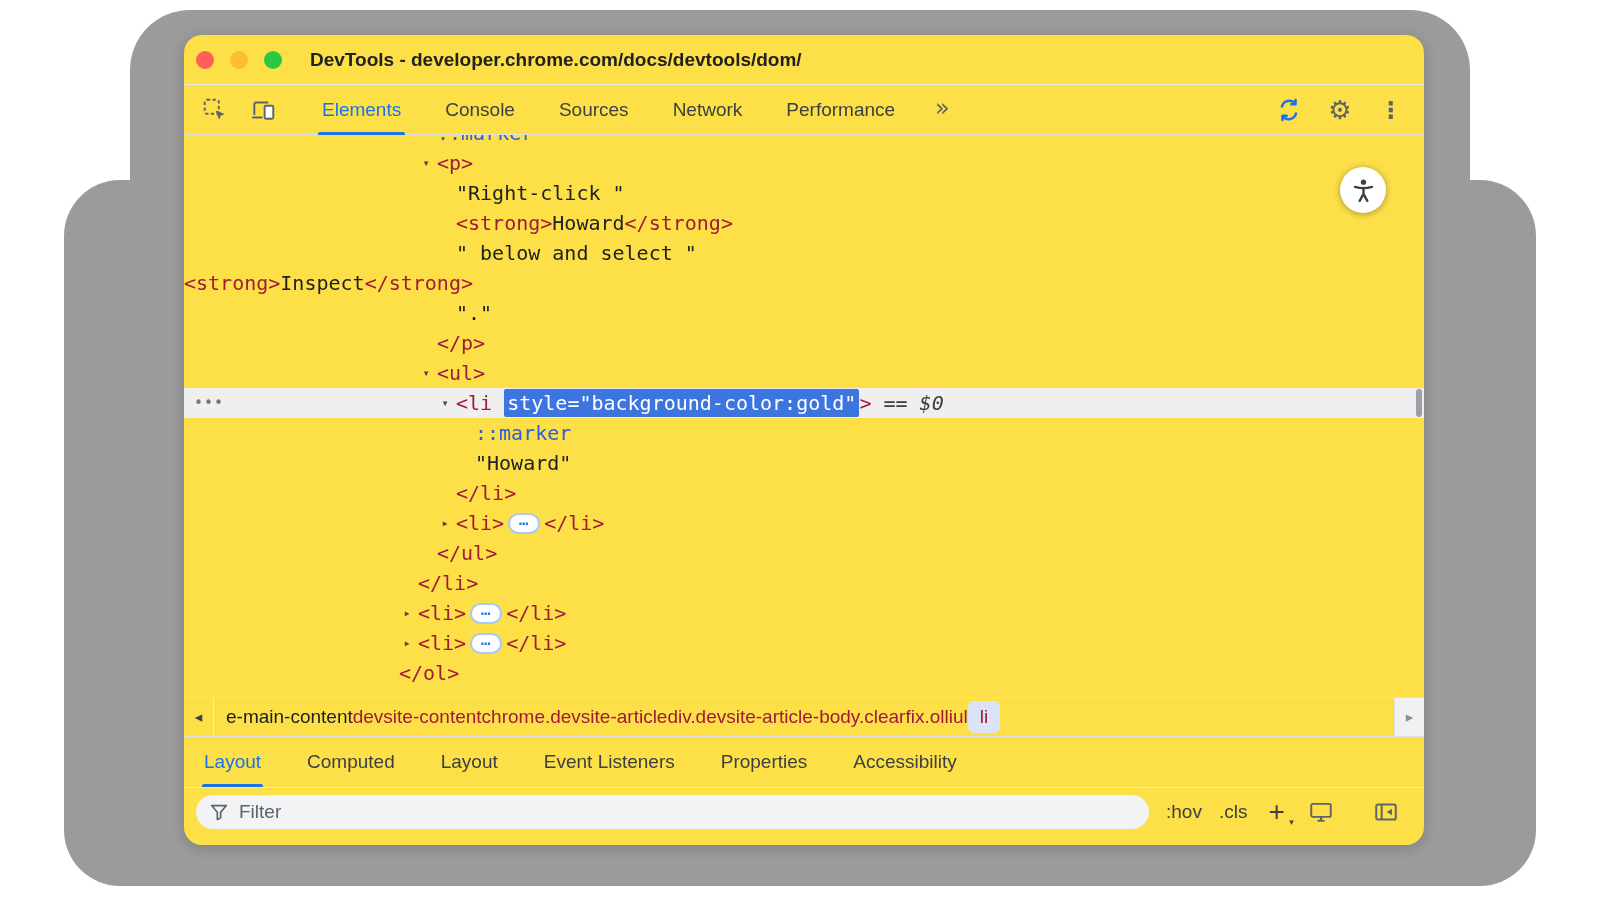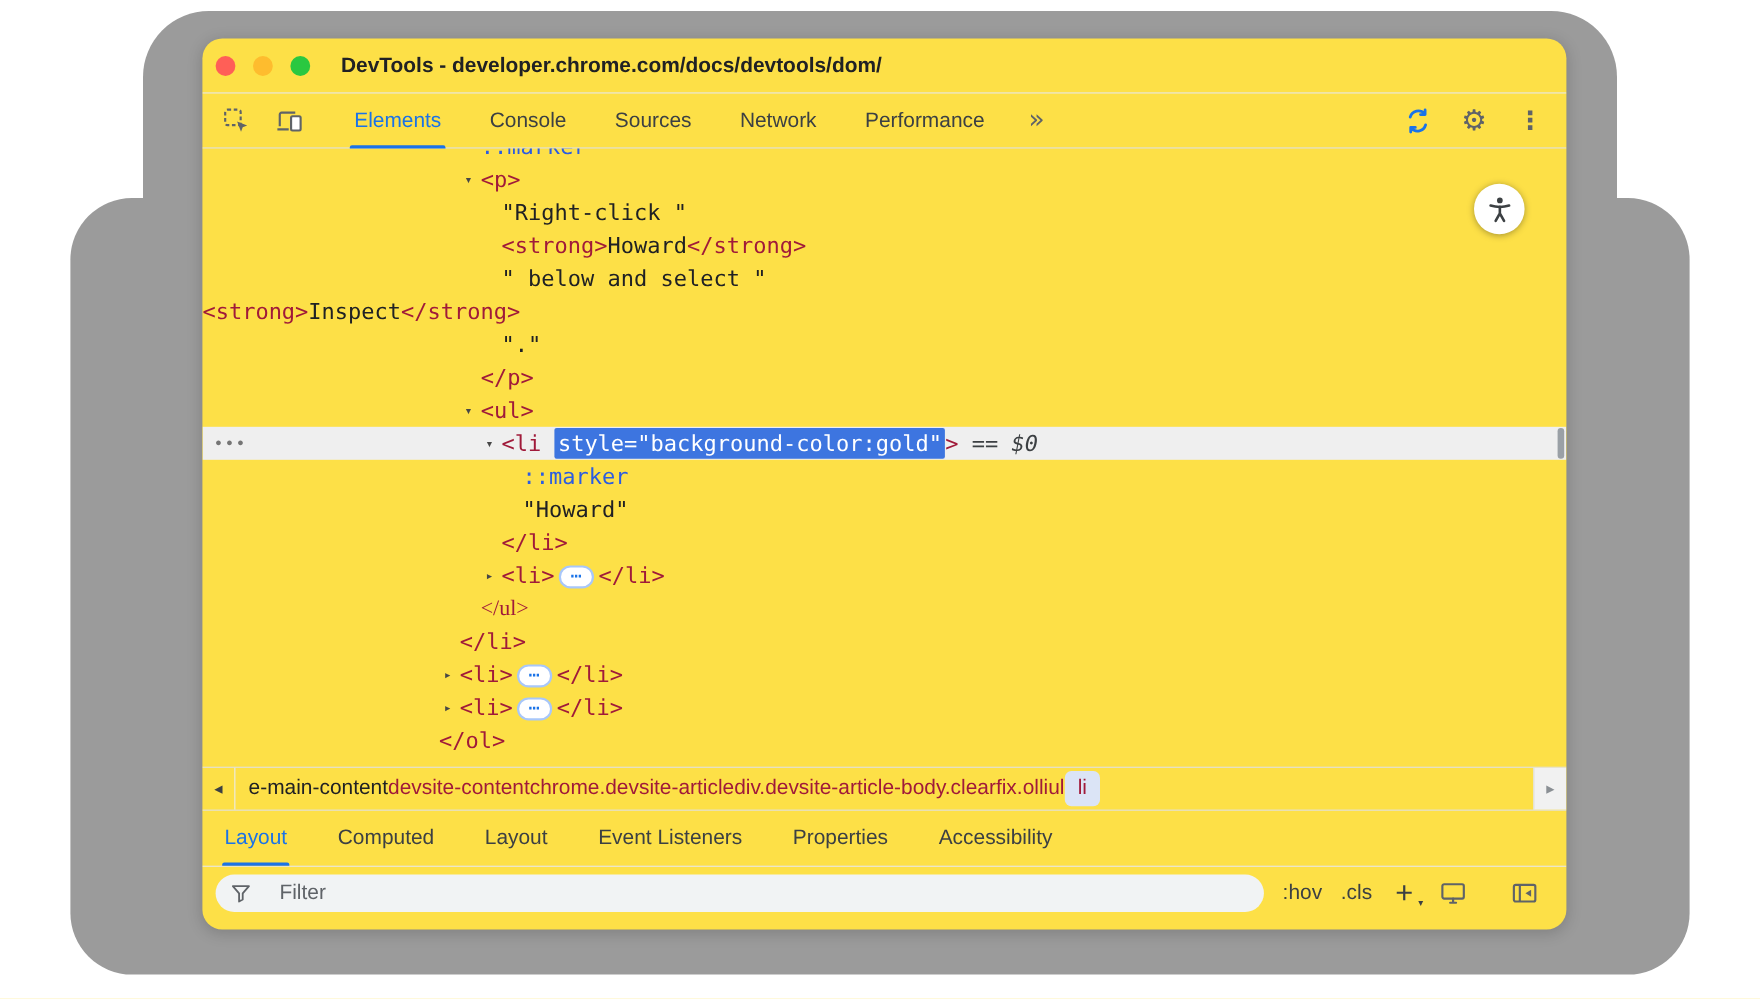--- a/index.html
+++ b/index.html
@@ -75,21 +75,21 @@
   .crumb{color:var(--tag);flex:0 0 auto;}
   .crumb.muted{color:var(--text);}
   .crumb.selected{background:#dbe4f6;padding:5px 12px;border-radius:6px;}
   
   .panel-tabs{height:50px;flex:0 0 auto;display:flex;align-items:stretch;padding:0 18px;}
   .ptab{position:relative;display:flex;align-items:center;padding:0 2px;margin-right:42px;font-size:19px;color:#3c4043;}
   .ptab.active{color:var(--accent);}
   .ptab.active::after{content:"";position:absolute;left:0;right:0;bottom:0;height:3px;background:var(--accent);border-radius:2px 2px 0 0;}
   
   .filterbar{height:48px;flex:0 0 auto;border-top:1px solid #e8e8e8;display:flex;align-items:center;padding:0 20px 0 12px;gap:17px;}
-  .filter-pill{width:953px;height:34px;background:#f1f3f4;border-radius:17px;display:flex;align-items:center;padding:0 12px;gap:24px;flex:0 0 auto;}
+  .filter-pill{width:953px;height:34px;background:#f1f3f4;border-radius:17px;display:flex;align-items:center;padding:0 12px;gap:9px;flex:0 0 auto;}
   .filter-pill input{flex:1;border:none;background:transparent;outline:none;font-size:19px;color:var(--text);font-family:"Liberation Sans",sans-serif;}
   .filter-pill input::placeholder{color:#5f6368;opacity:1;}
   .fbtn{font-size:19px;color:#3c4043;flex:0 0 auto;}
   .plus-btn{position:relative;font-size:28px;line-height:1;color:#3c4043;flex:0 0 auto;margin:0 4px;}
   .plus-caret{position:absolute;right:-9px;bottom:-1px;font-size:9px;color:#3c4043;font-family:"DejaVu Sans",sans-serif;}
 </style>
 </head>
 <body>
 
 <div class="backdrop-top"></div>
@@ -148,21 +148,21 @@
       <div class="dom-line" style="padding-left: 272px;"><span class="tk-plain">" below and select "</span></div>
       <div class="dom-line" style=""><span class="tk-tag">&lt;strong&gt;</span><span class="tk-plain">Inspect</span><span class="tk-tag">&lt;/strong&gt;</span></div>
       <div class="dom-line" style="padding-left: 272px;"><span class="tk-plain">"."</span></div>
       <div class="dom-line" style="padding-left: 253px;"><span class="tk-tag">&lt;/p&gt;</span></div>
       <div class="dom-line" style="padding-left: 253px;"><span class="arrow" style="left: 232px;">▾</span><span class="tk-tag">&lt;ul&gt;</span></div>
       <div class="dom-line selected" style="padding-left: 272px;"><span class="gutter">•••</span><span class="arrow" style="left: 251px;">▾</span><span class="tk-tag">&lt;li</span><span class="tk-plain"> </span><span class="tk-attrsel">style="background-color:gold"</span><span class="tk-tag">&gt;</span><span class="tk-eq"> == </span><span class="tk-dollar">$0</span></div>
       <div class="dom-line" style="padding-left: 291px;"><span class="tk-pseudo">::marker</span></div>
       <div class="dom-line" style="padding-left: 291px;"><span class="tk-plain">"Howard"</span></div>
       <div class="dom-line" style="padding-left: 272px;"><span class="tk-tag">&lt;/li&gt;</span></div>
       <div class="dom-line" style="padding-left: 272px;"><span class="arrow" style="left: 251px;">▸</span><span class="tk-tag">&lt;li&gt;</span><span class="tk-ellipsis">⋯</span><span class="tk-tag">&lt;/li&gt;</span></div>
-      <div class="dom-line" style="padding-left: 253px; font-family: Liberation Serif, serif;"><span class="tk-tag">&lt;/ul&gt;</span></div>
+      <div class="dom-line" style="padding-left: 253px;"><span class="tk-tag">&lt;/ul&gt;</span></div>
       <div class="dom-line" style="padding-left: 234px;"><span class="tk-tag">&lt;/li&gt;</span></div>
       <div class="dom-line" style="padding-left: 234px;"><span class="arrow" style="left: 213px;">▸</span><span class="tk-tag">&lt;li&gt;</span><span class="tk-ellipsis">⋯</span><span class="tk-tag">&lt;/li&gt;</span></div>
       <div class="dom-line" style="padding-left: 234px;"><span class="arrow" style="left: 213px;">▸</span><span class="tk-tag">&lt;li&gt;</span><span class="tk-ellipsis">⋯</span><span class="tk-tag">&lt;/li&gt;</span></div>
       <div class="dom-line" style="padding-left: 215px;"><span class="tk-tag">&lt;/ol&gt;</span></div>
       <div class="scroll-thumb" style="top: 254px;"></div>
     </div>
 
   <div class="fab">
     <svg width="27" height="27" viewBox="0 0 24 24">
       <circle cx="12" cy="4.6" r="2.3" fill="#3c4043"></circle>

